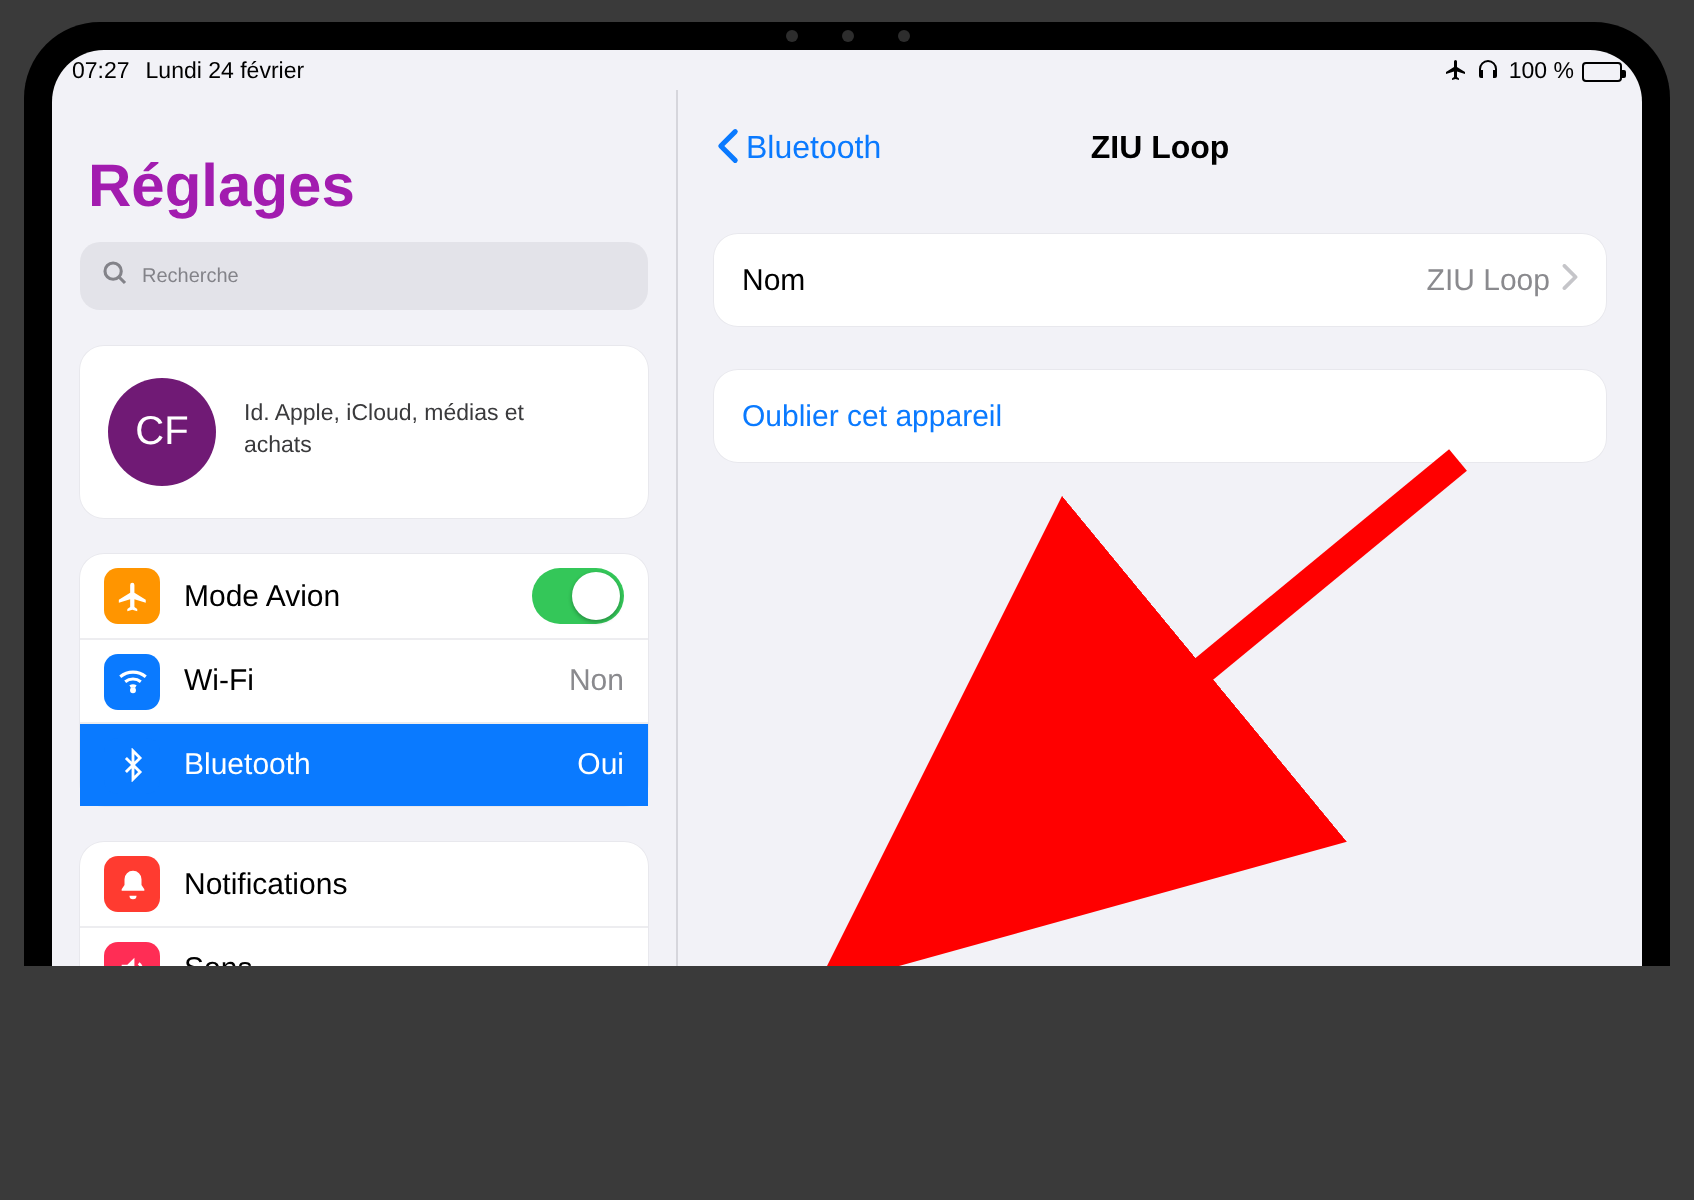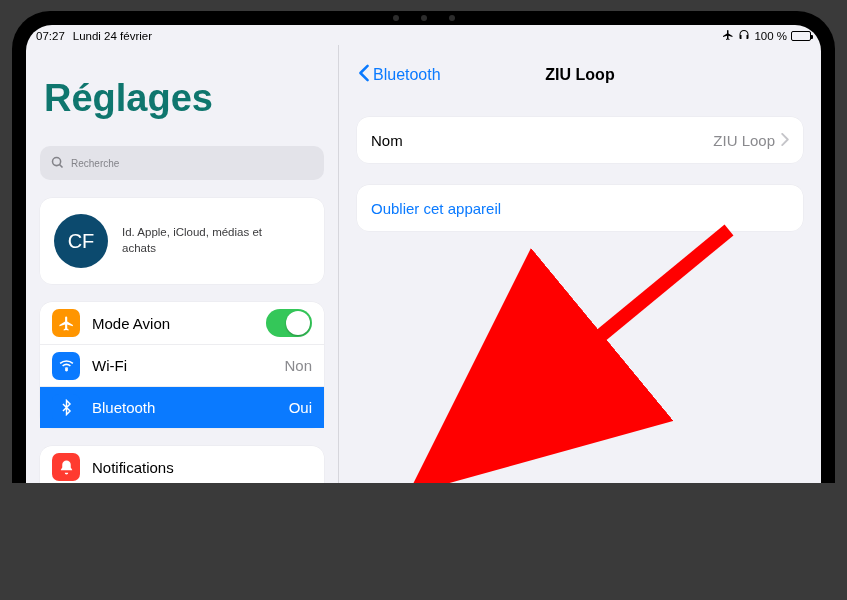--- a/index.html
+++ b/index.html
@@ -20,31 +20,31 @@
   }
   .status-left { display:flex; gap:8px; }
   .status-right { display:flex; align-items:center; gap:4px; }
   .battery { display:inline-flex; align-items:center; }
   .battery-body { width:20px; height:10px; border:1px solid #000; border-radius:2px; position:relative; }
   .battery-body::after { content:""; position:absolute; right:-3px; top:2.5px; width:2px; height:4px; background:#000; border-radius:0 1px 1px 0;}
   .battery-fill { background:#000; height:100%; width:100%; border-radius:1px;}
   .columns { display:flex; height: calc(100% - 20px); }
   .sidebar { width: 312px; padding: 14px 14px 0 14px; }
   .detail { flex:1; border-left:1px solid #d6d6dc; padding: 10px 18px 0 18px; position:relative; }
-  .settings-title { font-size: 38px; font-weight: 700; color:#0f766e; padding: 18px 4px 26px 4px; }
+  .settings-title { font-size: 30px; font-weight: 700; color:#a21caf; padding: 18px 4px 10px 4px; }
   .search-field {
     background:#e3e3e9; border-radius:10px; height:34px; display:flex; align-items:center;
     padding:0 10px; color:#838389; font-size:10px; gap:6px;
   }
   .card {
     background:#fff; border-radius:12px; margin-top:18px;
     box-shadow: 0 0 0 0.5px rgba(0,0,0,0.04);
   }
   .profile-row { display:flex; align-items:center; gap:14px; padding:16px 14px; }
-  .avatar { width:54px; height:54px; border-radius:50%; background:#0c4a6e; color:#fff; display:flex; align-items:center; justify-content:center; font-size:20px; font-weight:500; }
+  .avatar { width:54px; height:54px; border-radius:50%; background:#701a75; color:#fff; display:flex; align-items:center; justify-content:center; font-size:20px; font-weight:500; }
   .subtitle { font-size:11.5px; color:#3a3a3c; line-height:1.35; max-width:160px;}
   .list-row {
     display:flex; align-items:center; height:42px; padding:0 12px 0 12px; gap:12px;
     border-top:1px solid #ededf0; font-size:15px; color:#000;
   }
   .card .list-row:first-child { border-top:none; }
   .list-row.selected { background:#0a7aff; color:#fff; }
   .list-row.selected .value-right { color:#fff; }
   .app-icon { width:28px; height:28px; border-radius:7px; display:flex; align-items:center; justify-content:center; color:#fff; flex-shrink:0; }
   .app-icon svg { width:17px; height:17px; }

